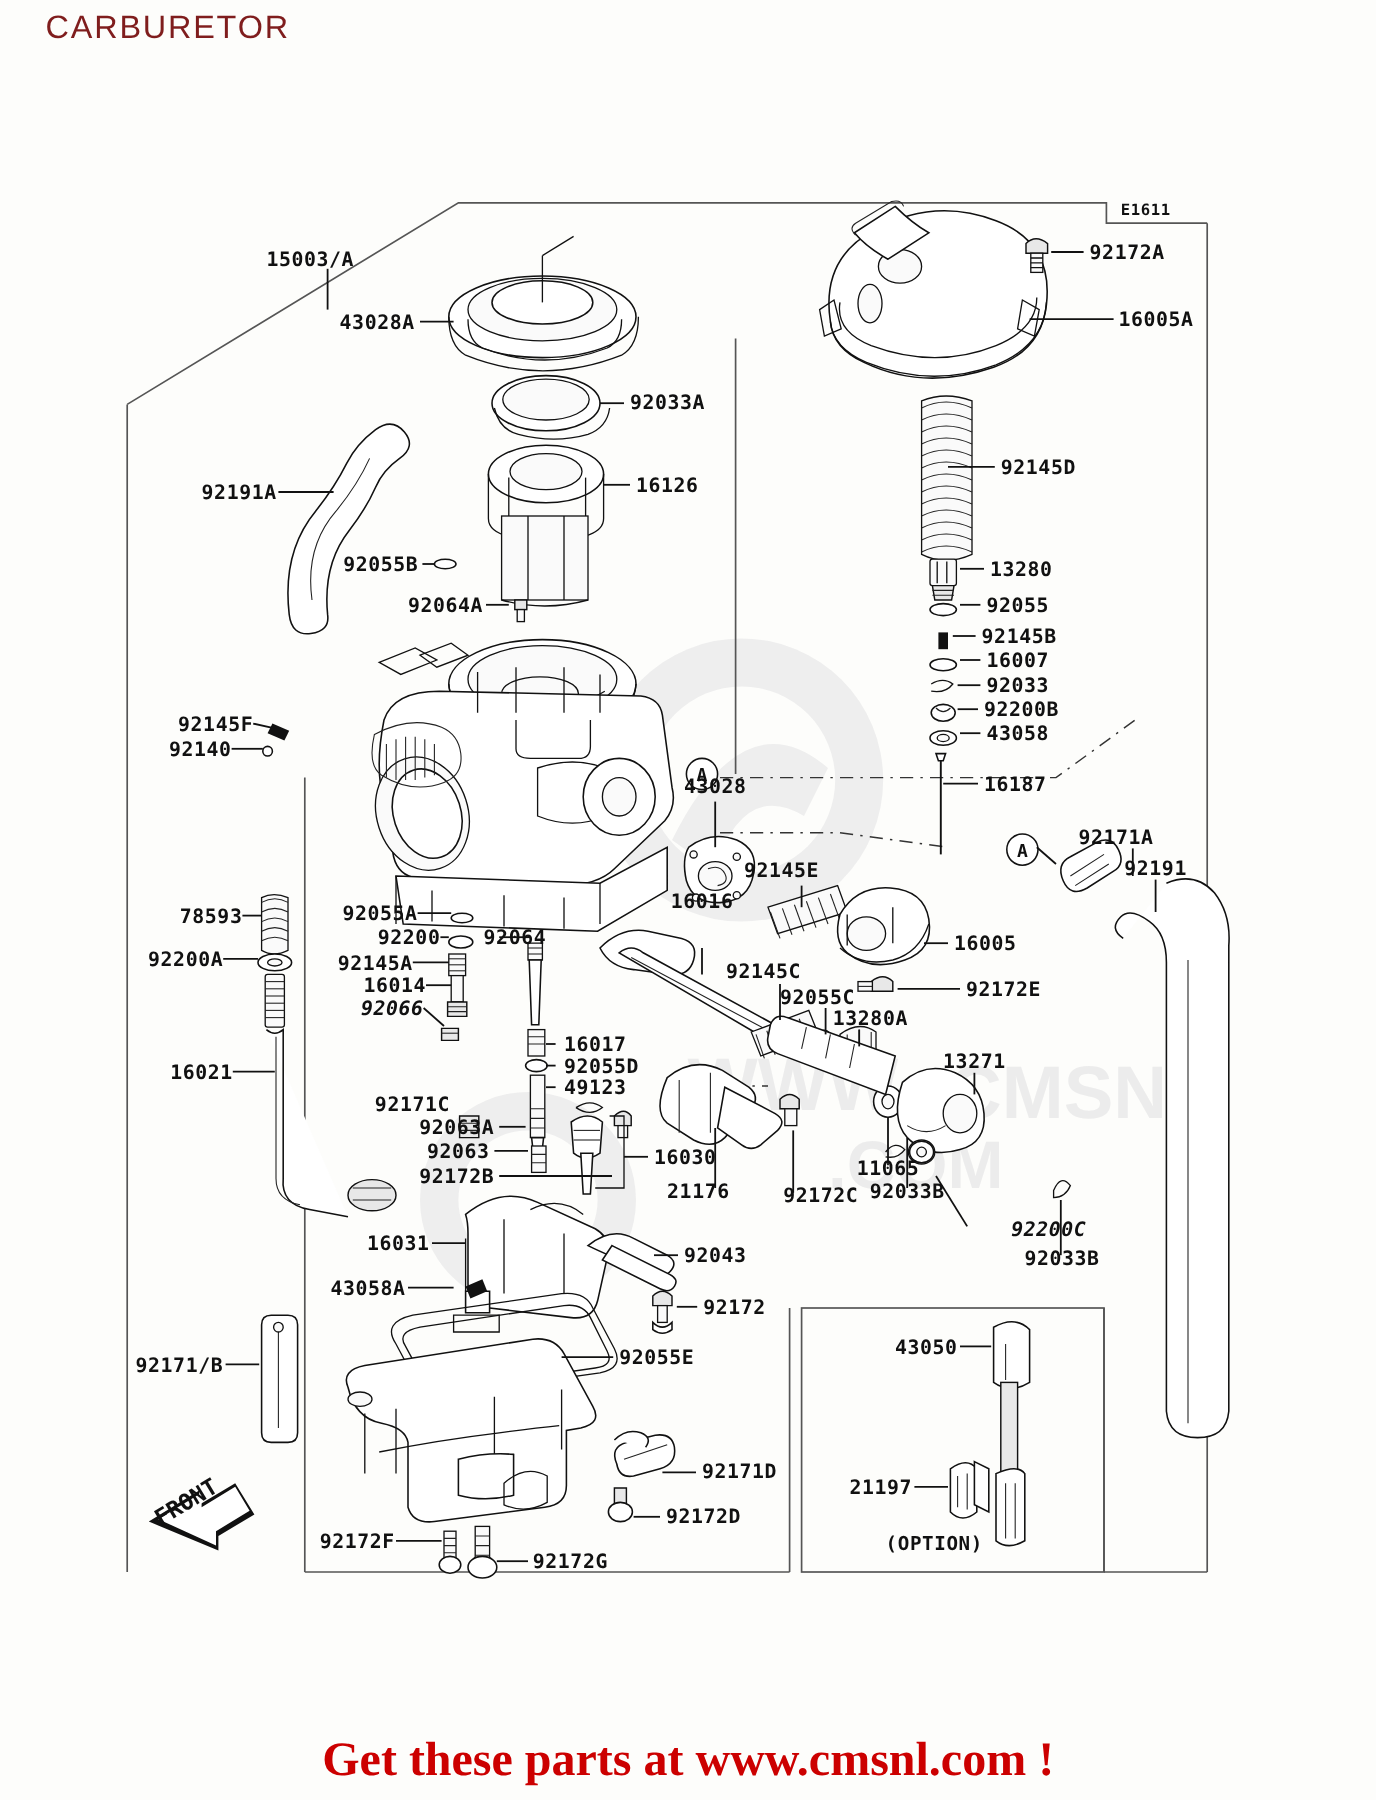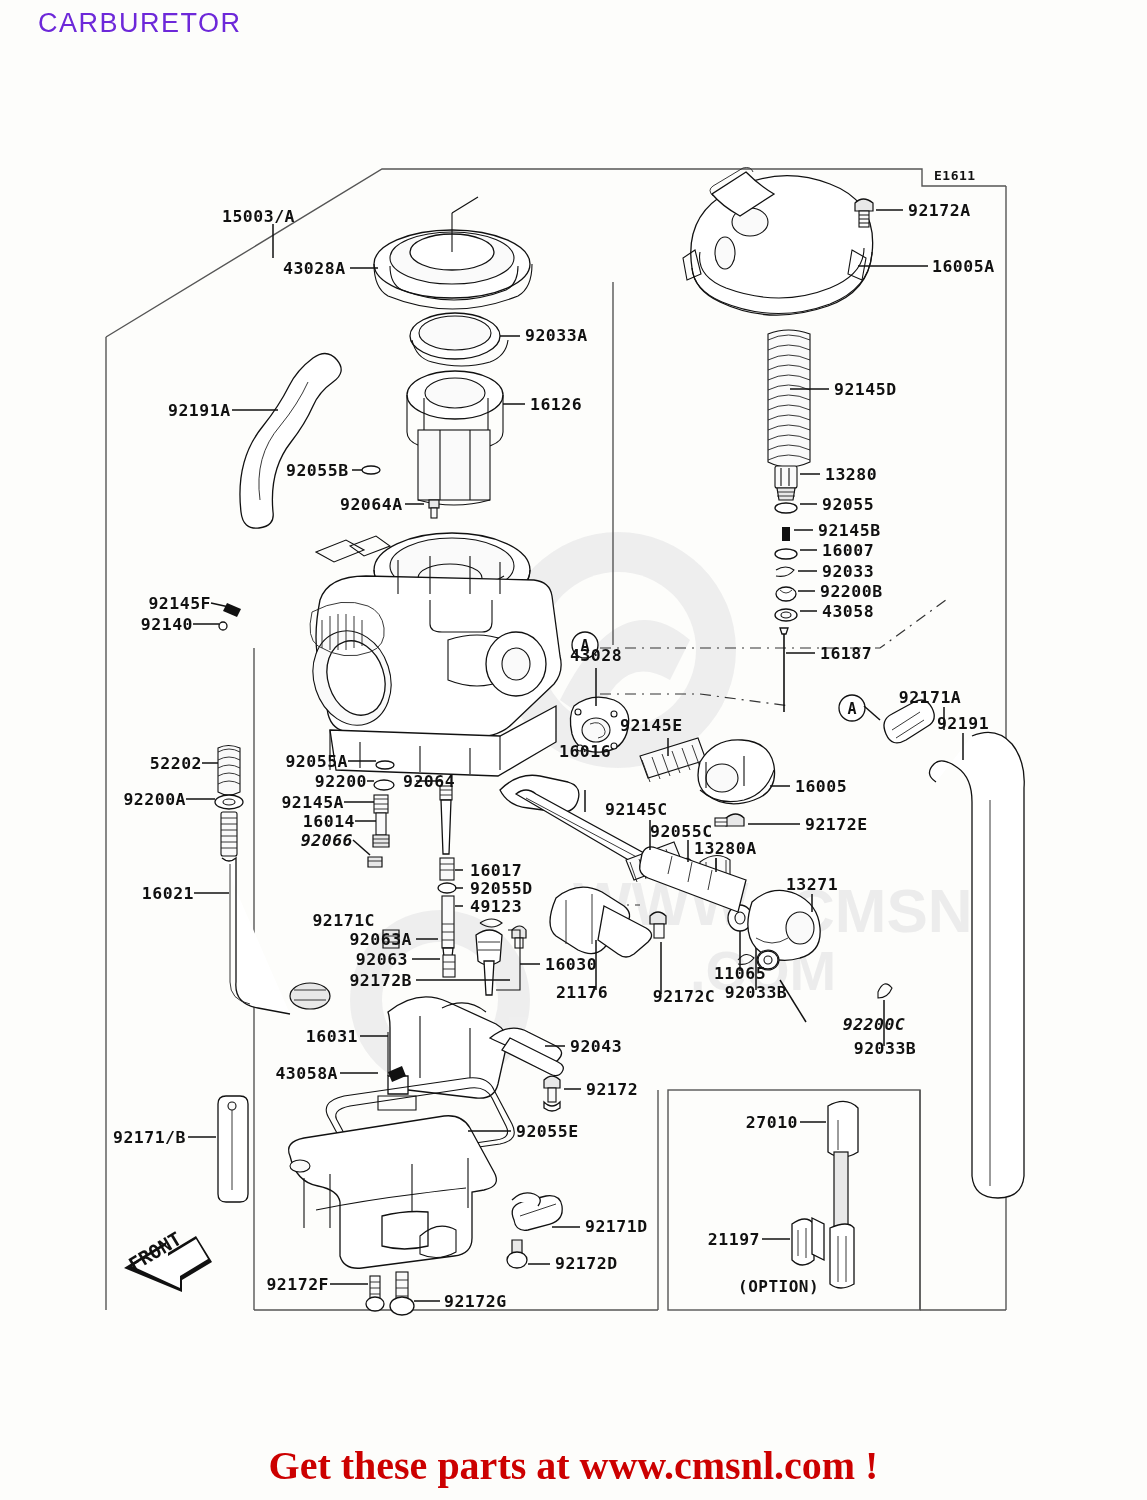--- a/index.html
+++ b/index.html
@@ -4,21 +4,21 @@
 <style>
   html,body{margin:0;padding:0;background:#fdfdfb;}
   body{
     width:1147px;height:1500px;position:relative;overflow:hidden;
     font-family:"DejaVu Sans", sans-serif;
     color:#000;
   }
   #page-title{
     position:absolute;left:38px;top:8px;
     font-family:"Liberation Sans", sans-serif;
-    font-size:27px;letter-spacing:1.5px;color:#6d28d9;font-weight:400;
+    font-size:27px;letter-spacing:1.5px;color:#7f1d1d;font-weight:400;
   }
   #canvas{position:absolute;left:0;top:0;width:1147px;height:1500px;}
   #footer{
     position:absolute;left:0;top:1442px;width:1147px;text-align:center;
     font-family:"Liberation Serif", serif;
     font-size:40px;font-weight:bold;color:#cc0000;letter-spacing:0px;
   }
   .lbl{
     position:absolute;
     font-family:"DejaVu Sans Mono", monospace;
@@ -604,21 +604,21 @@
 <div class="lbl" style="left:822px;top:497px;">92055</div>
 <div class="lbl" style="left:818px;top:523px;">92145B</div>
 <div class="lbl" style="left:822px;top:543px;">16007</div>
 <div class="lbl" style="left:822px;top:564px;">92033</div>
 <div class="lbl" style="left:820px;top:584px;">92200B</div>
 <div class="lbl" style="left:822px;top:604px;">43058</div>
 <div class="lbl" style="left:820px;top:646px;">16187</div>
 
 <div class="lbl r" style="left:211px;top:596px;">92145F</div>
 <div class="lbl r" style="left:193px;top:617px;">92140</div>
-<div class="lbl r" style="left:202px;top:756px;">52202</div>
+<div class="lbl r" style="left:202px;top:756px;">78593</div>
 <div class="lbl r" style="left:186px;top:792px;">92200A</div>
 <div class="lbl r" style="left:194px;top:886px;">16021</div>
 
 <div class="lbl" style="left:596px;top:648px;transform:translateX(-50%);">43028</div>
 <div class="lbl" style="left:620px;top:718px;">92145E</div>
 <div class="lbl r" style="left:348px;top:754px;">92055A</div>
 <div class="lbl r" style="left:367px;top:774px;">92200</div>
 <div class="lbl" style="left:403px;top:774px;">92064</div>
 <div class="lbl r" style="left:344px;top:795px;">92145A</div>
 <div class="lbl r" style="left:355px;top:814px;">16014</div>
@@ -652,17 +652,17 @@
 <div class="lbl" style="left:570px;top:1039px;">92043</div>
 <div class="lbl r" style="left:338px;top:1066px;">43058A</div>
 <div class="lbl" style="left:586px;top:1082px;">92172</div>
 <div class="lbl" style="left:516px;top:1124px;">92055E</div>
 <div class="lbl r" style="left:186px;top:1130px;">92171/B</div>
 <div class="lbl" style="left:585px;top:1219px;">92171D</div>
 <div class="lbl" style="left:555px;top:1256px;">92172D</div>
 <div class="lbl r" style="left:329px;top:1277px;">92172F</div>
 <div class="lbl" style="left:444px;top:1294px;">92172G</div>
 
-<div class="lbl r" style="left:798px;top:1115px;">27010</div>
+<div class="lbl r" style="left:798px;top:1115px;">43050</div>
 <div class="lbl r" style="left:760px;top:1232px;">21197</div>
 <div class="optlbl" style="left:690px;top:1277px;margin-left:48px;">(OPTION)</div>
 
 <div id="footer">Get these parts at www.cmsnl.com !</div>
 
 </body></html>

